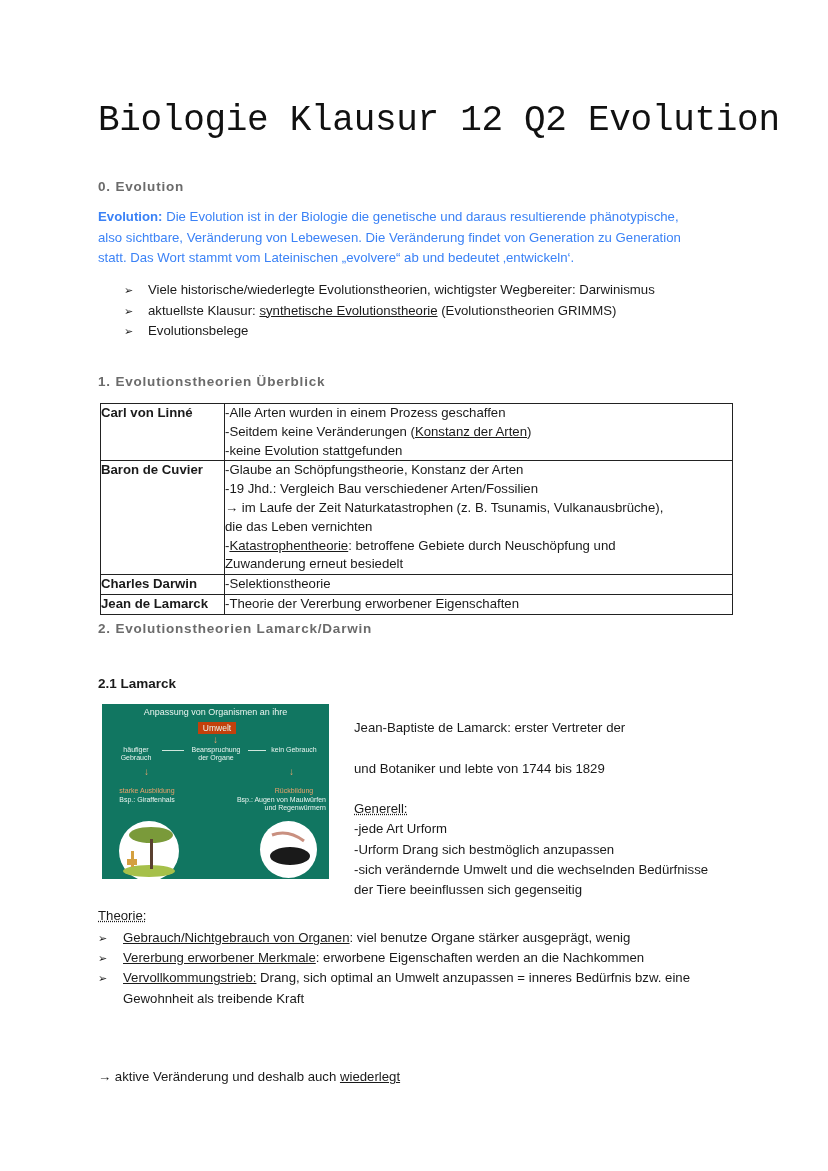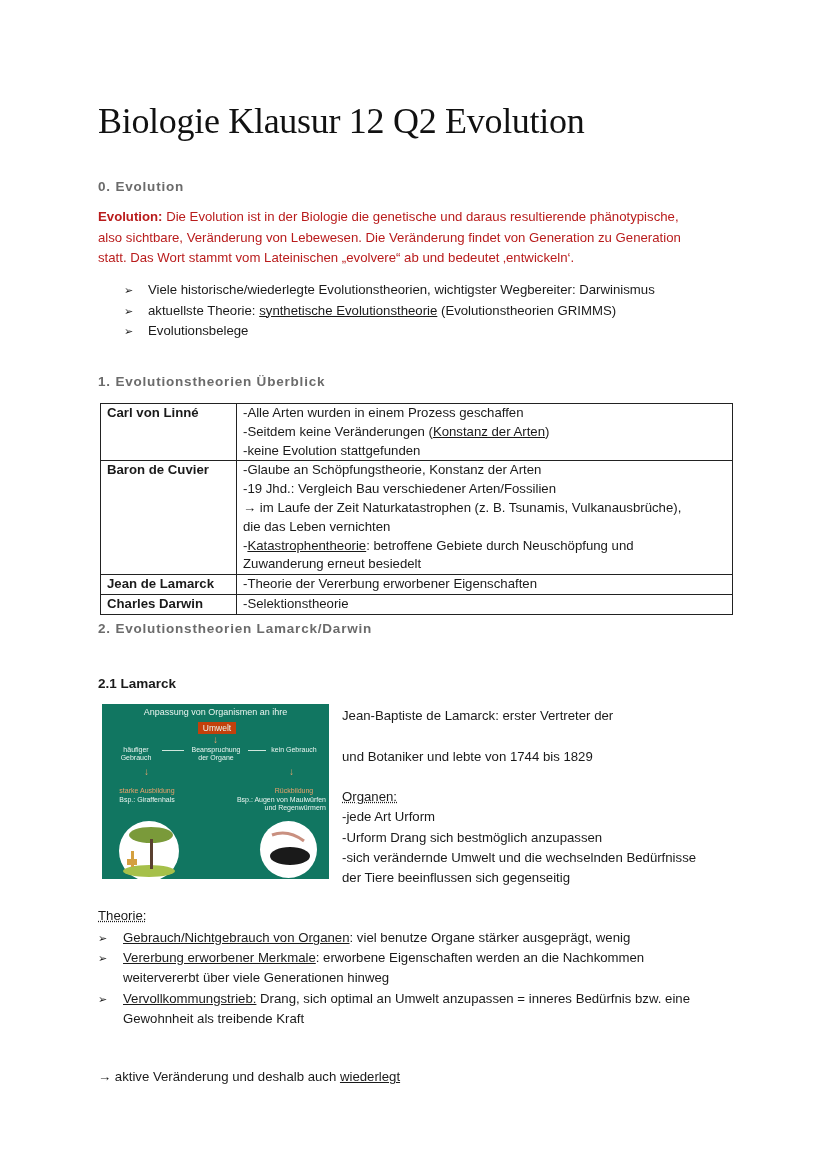--- a/index.html
+++ b/index.html
@@ -1,57 +1,57 @@
 <!DOCTYPE html>
 <html><head>
 <meta charset="utf-8">
 <style>
   html, body { margin: 0; padding: 0; background: #ffffff; }
   body { width: 828px; height: 1171px; position: relative; overflow: hidden; font-family: "Liberation Sans", sans-serif; color: #1a1a1a; }
-  .title { position: absolute; left: 98px; top: 100px; font-size: 36px; font-weight: 300; color: #111; letter-spacing: -0.3px; margin: 0; font-family: Liberation Serif, serif; }
+  .title { position: absolute; left: 98px; top: 100px; font-size: 36px; font-weight: 300; color: #111; letter-spacing: -0.3px; margin: 0; font-family: Liberation Mono, monospace; }
   .h1 { position: absolute; left: 98px; font-size: 13.5px; color: #6b6b6b; letter-spacing: 0.8px; margin: 0; }
-  .p { position: absolute; left: 98px; width: 640px; font-size: 13.2px; line-height: 20.5px; margin: 0; color: #b91c1c; }
+  .p { position: absolute; left: 98px; width: 640px; font-size: 13.2px; line-height: 20.5px; margin: 0; color: #3b82f6; }
   .bullets { position: absolute; left: 124px; margin: 0; padding: 0; list-style: none; font-size: 13.2px; line-height: 20.5px; }
   .bullets li { position: relative; padding-left: 24px; }
   .bullets li .mk { position: absolute; left: 0; top: 0; font-size: 11px; }
   .u { text-decoration: underline; }
   .dotted { text-decoration: underline dotted; }
   table.ov { position: absolute; left: 100px; top: 403px; width: 633px; border-collapse: collapse; font-size: 13.2px; line-height: 18.8px; }
-  table.ov td { border: 1px solid #222; vertical-align: top; padding: 0 6px; }
+  table.ov td { border: 1px solid #222; vertical-align: top; padding: 0 0; }
   table.ov td.name { width: 123px; font-weight: bold; }
   .h2b { position: absolute; left: 98px; top: 676px; font-size: 13.5px; font-weight: bold; margin: 0; }
   .figure { position: absolute; left: 102px; top: 704px; width: 227px; height: 175px; background: #117661; overflow: hidden; font-size: 7px; color: #eaf5f0; }
   .figure .t { position: absolute; top: 3px; left: 0; width: 100%; text-align: center; font-size: 9px; }
   .figure .umw { position: absolute; top: 18px; left: 96px; width: 38px; height: 12px; background: #c2410c; text-align: center; font-size: 8.5px; line-height: 12px; }
   .figure .lbl { position: absolute; text-align: center; line-height: 8px; }
   .figure .orange { color: #e8a26b; }
   .figure .arrow { position: absolute; color: #e8a26b; font-size: 10px; }
   .figure .line { position: absolute; height: 1px; background: #cfe7dd; }
   .figure .circle { position: absolute; border-radius: 50%; background: #ffffff; }
-  .side { position: absolute; left: 342px; top: 706px; width: 400px; font-size: 13.2px; line-height: 20.3px; margin: 0; }
+  .side { position: absolute; left: 342px; top: 706px; width: 400px; font-size: 13.2px; line-height: 20.3px; margin: 12px; }
   .theory-label { position: absolute; left: 98px; top: 908px; font-size: 13.2px; }
   .tlist { position: absolute; left: 98px; top: 928px; margin: 0; padding: 0; list-style: none; font-size: 13.2px; line-height: 20.2px; width: 640px; }
   .tlist li { position: relative; padding-left: 25px; }
   .tlist li .mk { position: absolute; left: 0; top: 0; font-size: 11px; }
   .concl { position: absolute; left: 98px; top: 1069px; font-size: 13.2px; }
 </style>
 </head>
 <body>
 
 <h1 class="title">Biologie Klausur 12 Q2 Evolution</h1>
 
 <h2 class="h1" style="top:179px">0. Evolution</h2>
 <p class="p" style="top:207px">
   <b>Evolution:</b><span> Die Evolution ist in der Biologie die genetische und daraus resultierende phänotypische,</span><br>
   <span>also sichtbare, Veränderung von Lebewesen. Die Veränderung findet von Generation zu Generation</span><br>
   <span>statt. Das Wort stammt vom Lateinischen „evolvere“ ab und bedeutet ‚entwickeln‘.</span>
 </p>
 <ul class="bullets" style="top:280px">
   <li><span class="mk">➢</span><span>Viele historische/wiederlegte Evolutionstheorien, wichtigster Wegbereiter: Darwinismus</span></li>
-  <li><span class="mk">➢</span><span>aktuellste Theorie: </span><span class="u">synthetische Evolutionstheorie</span><span> (Evolutionstheorien GRIMMS)</span></li>
+  <li><span class="mk">➢</span><span>aktuellste Klausur: </span><span class="u">synthetische Evolutionstheorie</span><span> (Evolutionstheorien GRIMMS)</span></li>
   <li><span class="mk">➢</span><span>Evolutionsbelege</span></li>
 </ul>
 
 <h2 class="h1" style="top:374px">1. Evolutionstheorien Überblick</h2>
 <table class="ov">
   <tbody>
       <tr>
     <td class="name">Carl von Linné</td>
     <td>
       <span>-Alle Arten wurden in einem Prozess geschaffen</span><br>
@@ -64,26 +64,26 @@
     <td>
       <span>-Glaube an Schöpfungstheorie, Konstanz der Arten</span><br>
       <span>-19 Jhd.: Vergleich Bau verschiedener Arten/Fossilien</span><br>
       <span>→ im Laufe der Zeit Naturkatastrophen (z. B. Tsunamis, Vulkanausbrüche),</span><br>
       <span>die das Leben vernichten</span><br>
       <span>-</span><span class="u">Katastrophentheorie</span><span>: betroffene Gebiete durch Neuschöpfung und</span><br>
       <span>Zuwanderung erneut besiedelt</span>
     </td>
   </tr>
   <tr>
+    <td class="name">Charles Darwin</td>
+    <td><span>-Selektionstheorie</span></td>
+  </tr>
+  <tr>
     <td class="name">Jean de Lamarck</td>
     <td><span>-Theorie der Vererbung erworbener Eigenschaften</span></td>
-  </tr>
-  <tr>
-    <td class="name">Charles Darwin</td>
-    <td><span>-Selektionstheorie</span></td>
   </tr>
 </tbody>
   </table>
 
 <h2 class="h1" style="top:621px">2. Evolutionstheorien Lamarck/Darwin</h2>
 <h3 class="h2b">2.1 Lamarck</h3>
 
 <div class="figure">
   <div class="t">Anpassung von Organismen an ihre</div>
   <div class="umw">Umwelt</div>
@@ -115,29 +115,29 @@
       <ellipse cx="30" cy="35" rx="20" ry="9" fill="#1a1a1a"></ellipse>
     </svg>
   </div>
 </div>
 
 <p class="side">
   <span>Jean-Baptiste de Lamarck: erster Vertreter der</span><br>
   <br>
   <span>und Botaniker und lebte von 1744 bis 1829</span><br>
   <br>
-  <span class="dotted">Organen:</span><br>
+  <span class="dotted">Generell:</span><br>
   <span>-jede Art Urform</span><br>
   <span>-Urform Drang sich bestmöglich anzupassen</span><br>
   <span>-sich verändernde Umwelt und die wechselnden Bedürfnisse</span><br>
   <span>der Tiere beeinflussen sich gegenseitig</span>
 </p>
 
 <div class="theory-label dotted">Theorie:</div>
 <ul class="tlist">
   <li><span class="mk">➢</span><span class="u">Gebrauch/Nichtgebrauch von Organen</span><span>: viel benutze Organe stärker ausgeprägt, wenig</span><br></li>
-  <li><span class="mk">➢</span><span class="u">Vererbung erworbener Merkmale</span><span>: erworbene Eigenschaften werden an die Nachkommen</span><br><span>weitervererbt über viele Generationen hinweg</span></li>
+  <li><span class="mk">➢</span><span class="u">Vererbung erworbener Merkmale</span><span>: erworbene Eigenschaften werden an die Nachkommen</span><br></li>
   <li><span class="mk">➢</span><span class="u">Vervollkommungstrieb:</span><span> Drang, sich optimal an Umwelt anzupassen = inneres Bedürfnis bzw. eine</span><br><span>Gewohnheit als treibende Kraft</span></li>
 </ul>
 
 <div class="concl">
   <span>→</span><span> aktive Veränderung und deshalb auch </span><span class="u">wiederlegt</span>
 </div>
 
 </body></html>

